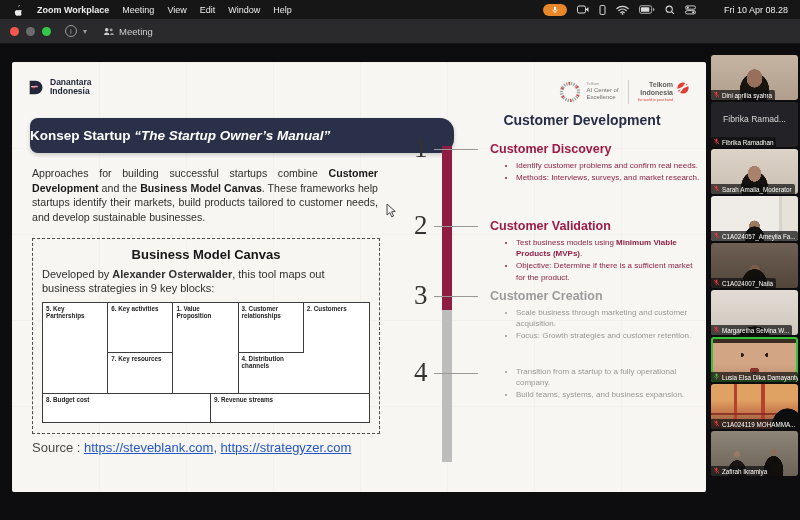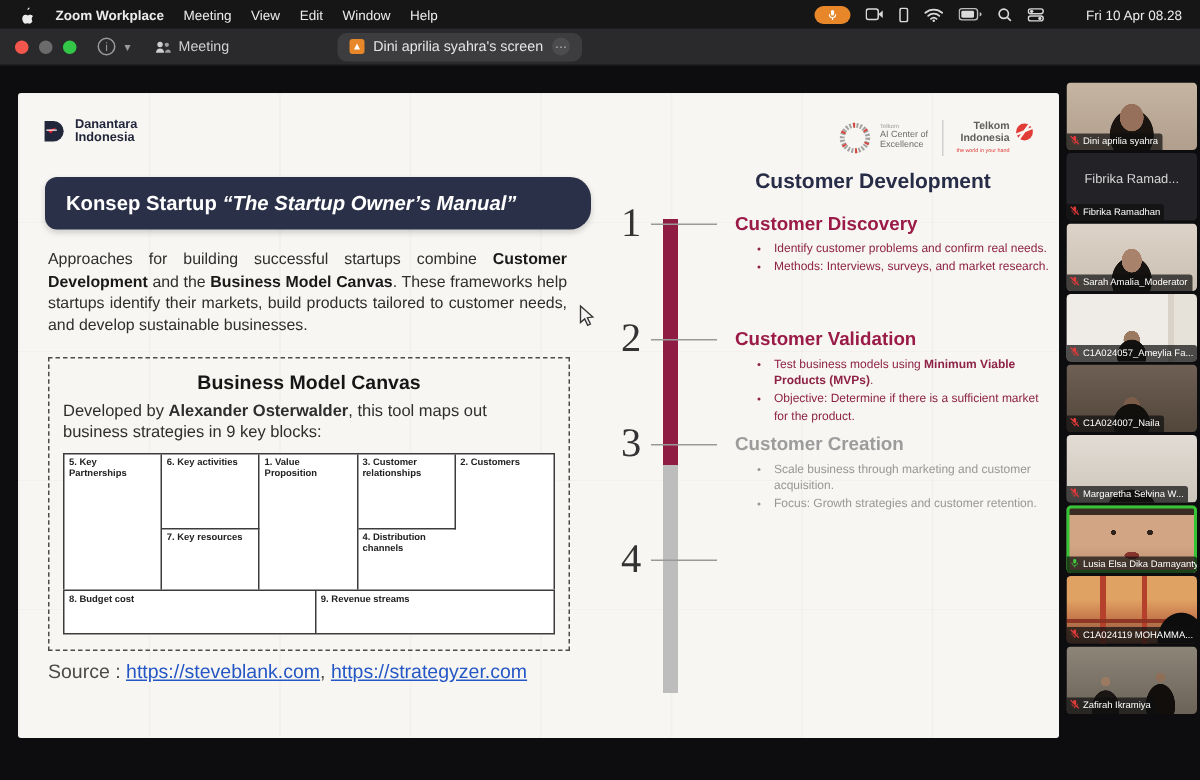--- a/index.html
+++ b/index.html
@@ -43,22 +43,22 @@
 
   .partner-logos { position:absolute; right:16px; top:18px; display:flex; align-items:center; gap:9px; }
   .aicoe { display:flex; align-items:center; gap:5px; }
   .aicoe-text { font-size:6px; color:#6e6e6e; line-height:1.2; }
   .aicoe-text .tiny { font-size:4px; color:#9a9a9a; display:block; }
   .logo-divider { width:1px; height:24px; background:#cfcfcf; }
   .telkom { display:flex; align-items:flex-start; gap:3px; }
   .telkom-text { font-size:7px; font-weight:bold; color:#5d5d5d; line-height:1.15; text-align:right; }
   .telkom-tagline { font-size:3.6px; color:#e23c39; font-weight:normal; display:block; margin-top:1px; }
 
-  .title-banner { position:absolute; left:18px; top:56px; width:364px; background:#2b3049; color:#fff;
-    padding:10px 14px; border-radius:8px 14px 14px 8px; font-size:13.5px; font-weight:bold;
+  .title-banner { position:absolute; left:18px; top:56px; width:424px; background:#2b3049; color:#fff;
+    padding:10px 0; border-radius:8px 14px 14px 8px; font-size:13.5px; font-weight:bold;
     box-shadow:0 2px 4px rgba(0,0,0,.18); }
   .title-banner i { font-weight:bold; }
 
   .intro { position:absolute; left:20px; top:104px; width:346px; font-size:10.6px; color:#2e2e2e;
     text-align:justify; line-height:1.38; }
   .intro b { color:#191919; }
 
   .bmc-box { position:absolute; left:20px; top:176px; width:348px; border:1.6px dashed #4c4c4c; padding:8px 9px 10px; }
   .bmc-title { text-align:center; font-size:13px; font-weight:bold; color:#161616; margin-bottom:5px; }
   .bmc-desc { font-size:11px; color:#2e2e2e; line-height:1.3; margin-bottom:6px; }
@@ -224,25 +224,20 @@
   <span class="chev">▾</span>
   <span class="tab-meeting">
     <svg width="11" height="9" viewBox="0 0 12 10">
         <circle cx="4" cy="3" r="2" fill="#cfcfcf"></circle>
         <path d="M1 9c0-1.8 1.4-3 3-3s3 1.2 3 3" fill="#cfcfcf"></path>
         <circle cx="9" cy="3.2" r="1.6" fill="#9d9d9d"></circle>
         <path d="M7.6 9c.2-1.5 1.3-2.4 2.4-2.4 1 0 1.9.8 2 2.4" fill="#9d9d9d"></path>
       </svg>
     <span>Meeting</span>
   </span>
-  <span class="tab-active">
-    <span class="share-ic"></span>
-    <span>Dini aprilia syahra's screen</span>
-    <span class="tab-more">⋯</span>
-  </span>
 </div>
 
 <div class="slide">
 
   <div class="brand">
     <svg width="17" height="17" viewBox="0 0 20 20">
       <path d="M2 2h7a8 8 0 0 1 0 16H2V2z" fill="#22263b"></path>
       <path d="M4 9.2l7-2-4 4.6-3-2.6z" fill="#d81f3a"></path>
       <path d="M3.4 8.6h8.2v1H3.4z" fill="#f7f6f2"></path>
     </svg>
@@ -339,20 +334,24 @@
             <span class="step-dash"></span>
             <div class="step-title">Customer Creation</div>
             <ul class="step-bullets">
               <li><span>Scale business through marketing and customer acquisition.</span><b></b><span></span></li>
               <li><span>Focus: Growth strategies and customer retention.</span><b></b><span></span></li>
             </ul>
           </div>
           <div class="step upcoming h64">
             <span class="step-num">4</span>
             <span class="step-dash"></span>
+            <ul class="step-bullets">
+              <li><span>Transition from a startup to a fully operational company.</span><b></b><span></span></li>
+              <li><span>Build teams, systems, and business expansion.</span><b></b><span></span></li>
+            </ul>
           </div>
         </div>
     </div>
   </div>
 </div>
 
 <span class="cursor">
   <svg width="11" height="15" viewBox="0 0 11 15">
       <path d="M1 1l8.2 7.4-3.6.4 2 4.2-1.8.9-2-4.3L1 12V1z" fill="#f4f4f4" stroke="#333" stroke-width="0.9"></path>
     </svg>

